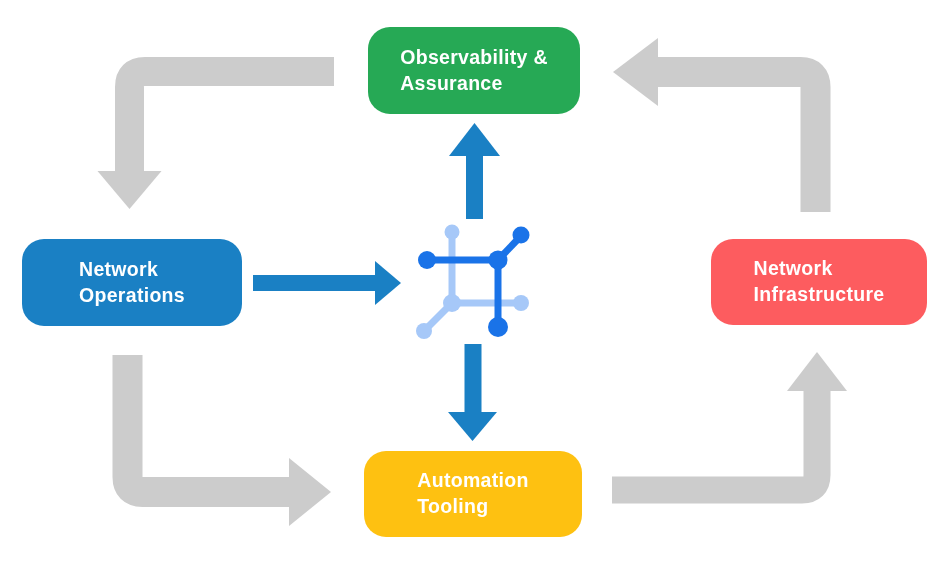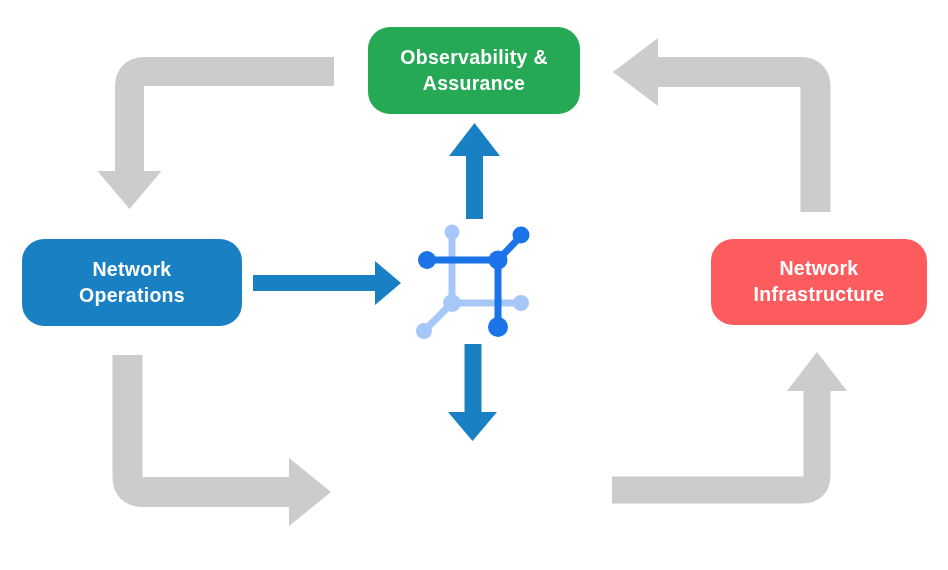--- a/index.html
+++ b/index.html
@@ -8,21 +8,20 @@
     width:948px;height:570px;
     background:#ffffff;
     font-family:"Liberation Sans", sans-serif;
     overflow:hidden;
   }
   .arrows-layer{position:absolute;left:0;top:0;width:948px;height:570px;z-index:0;}
   .node{
     position:absolute;
     border-radius:22px;
     display:flex;align-items:center;justify-content:center;
-    text-align:center;
     z-index:2;
   }
   .node .label{
     color:#ffffff;
     font-size:19.5px;
     font-weight:600;
     line-height:1.32;
     letter-spacing:.3px;
     white-space:pre-line;
   }
@@ -101,14 +100,18 @@
   <div class="node node-operations">
     <span class="label">Network
 Operations</span>
   </div>
 
   <div class="node node-infrastructure">
     <span class="label">Network
 Infrastructure</span>
   </div>
 
+  <div class="node node-automation">
+    <span class="label">Automation
+Tooling</span>
+  </div>
 
 </div>
 
 </body></html>

